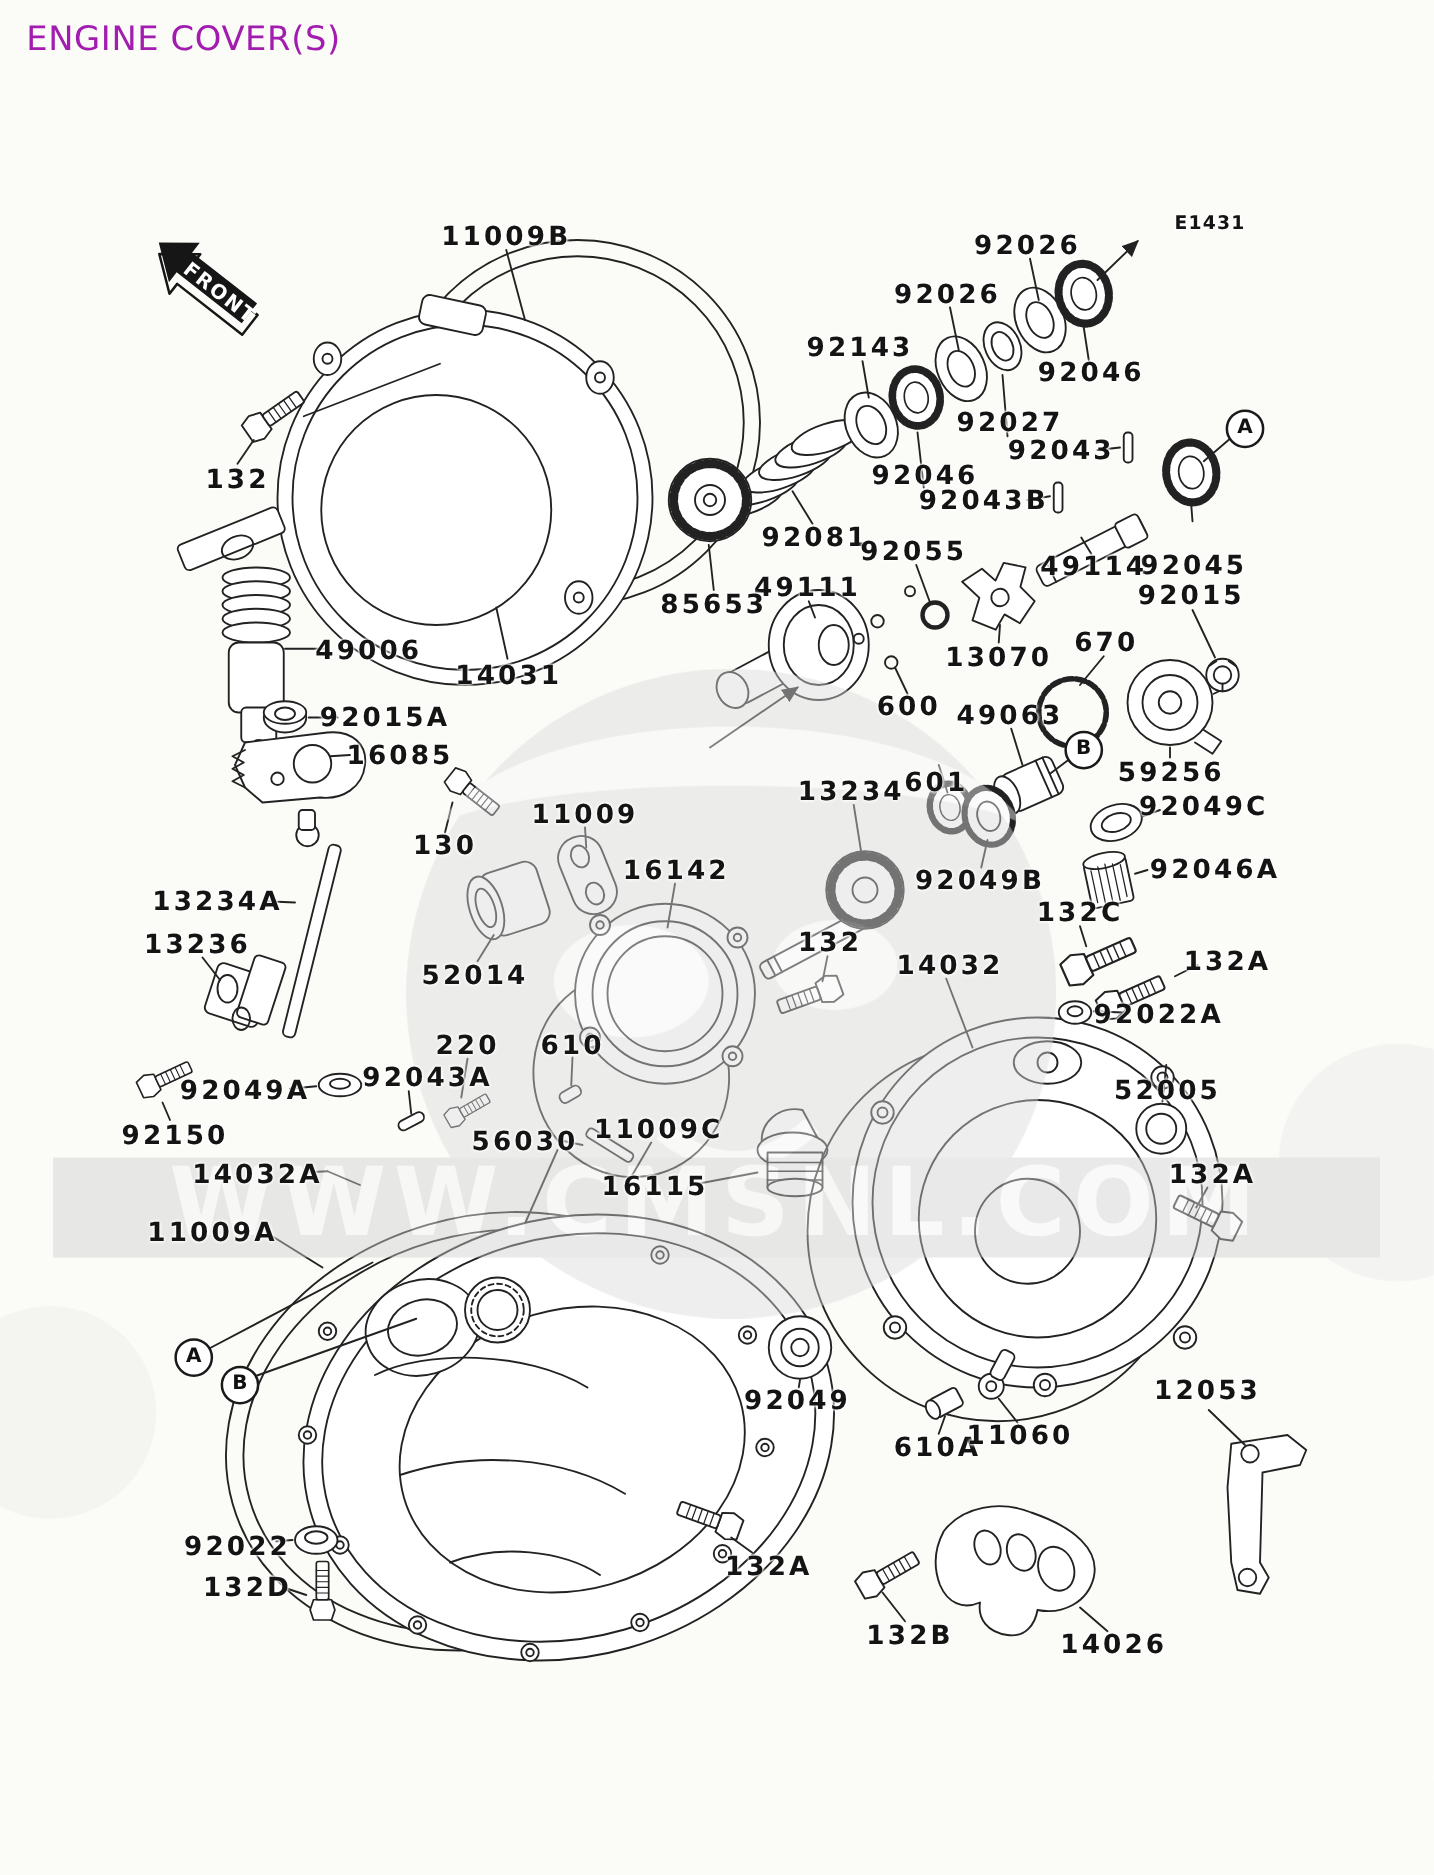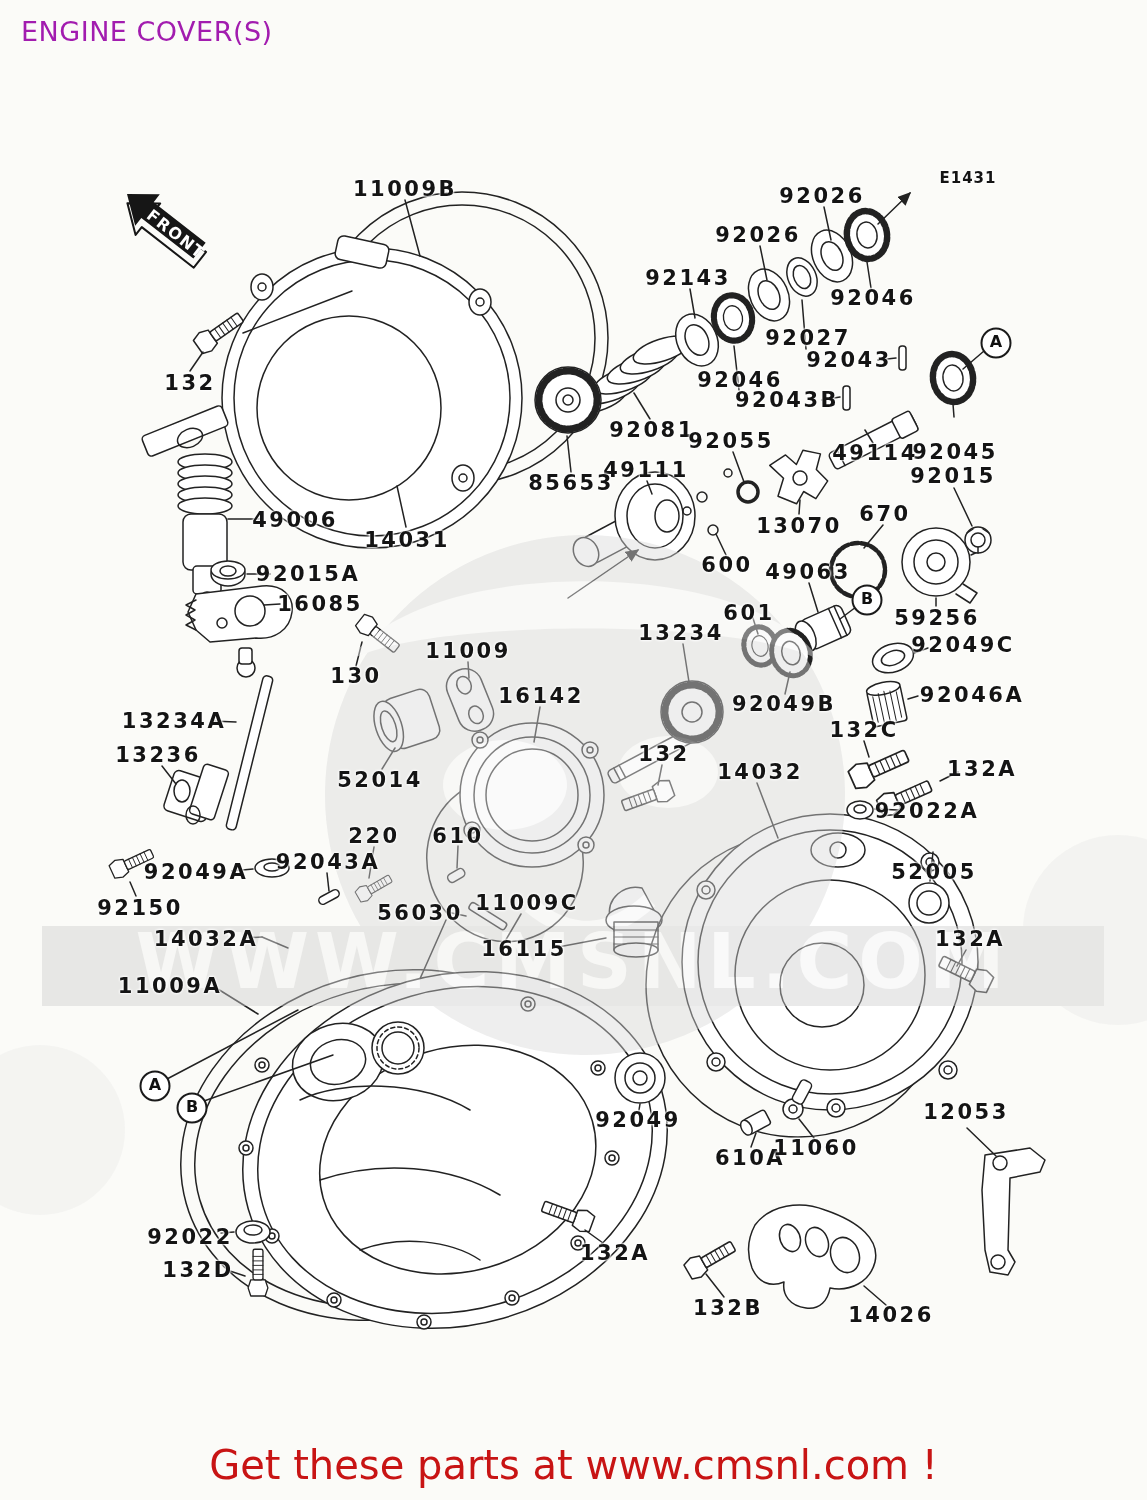--- a/index.html
+++ b/index.html
@@ -433,41 +433,41 @@
       <div class="part-label" style="left: 571px; top: 483px;">85653</div>
       <div class="part-label" style="left: 953px; top: 476px;">92015</div>
       <div class="part-label" style="left: 295px; top: 520px;">49006</div>
       <div class="part-label" style="left: 407px; top: 540px;">14031</div>
       <div class="part-label" style="left: 799px; top: 526px;">13070</div>
       <div class="part-label" style="left: 885px; top: 514px;">670</div>
       <div class="part-label" style="left: 727px; top: 565px;">600</div>
       <div class="part-label" style="left: 808px; top: 572px;">49063</div>
       <div class="part-label" style="left: 308px; top: 574px;">92015A</div>
       <div class="part-label" style="left: 320px; top: 604px;">16085</div>
-      <div class="part-label" style="left: 749px; top: 613px; text-align: center;">601</div>
+      <div class="part-label" style="left: 749px; top: 626px; text-align: center;">601</div>
       <div class="part-label" style="left: 937px; top: 618px;">59256</div>
       <div class="part-label" style="left: 681px; top: 633px;">13234</div>
       <div class="part-label" style="left: 963px; top: 645px;">92049C</div>
       <div class="part-label" style="left: 468px; top: 651px;">11009</div>
       <div class="part-label" style="left: 356px; top: 676px;">130</div>
       <div class="part-label" style="left: 948px; top: 695px; margin-left: 24px;">92046A</div>
       <div class="part-label" style="left: 784px; top: 704px;">92049B</div>
       <div class="part-label" style="left: 541px; top: 696px;">16142</div>
       <div class="part-label" style="left: 174px; top: 721px;">13234A</div>
       <div class="part-label" style="left: 864px; top: 730px;">132C</div>
       <div class="part-label" style="left: 158px; top: 755px;">13236</div>
       <div class="part-label" style="left: 380px; top: 780px;">52014</div>
       <div class="part-label" style="left: 664px; top: 754px;">132</div>
       <div class="part-label" style="left: 760px; top: 772px;">14032</div>
       <div class="part-label" style="left: 982px; top: 769px;">132A</div>
       <div class="part-label" style="left: 927px; top: 811px;">92022A</div>
       <div class="part-label" style="left: 934px; top: 840px; margin-top: 32px;">52005</div>
       <div class="part-label" style="left: 374px; top: 836px;">220</div>
       <div class="part-label" style="left: 458px; top: 836px;">610</div>
-      <div class="part-label" style="left: 328px; top: 862px;">92043A</div>
+      <div class="part-label" style="left: 342px; top: 862px;">92043A</div>
       <div class="part-label" style="left: 196px; top: 872px;">92049A</div>
       <div class="part-label" style="left: 140px; top: 908px;">92150</div>
       <div class="part-label" style="left: 206px; top: 939px;">14032A</div>
       <div class="part-label" style="left: 420px; top: 913px;">56030</div>
       <div class="part-label" style="left: 527px; top: 903px;">11009C</div>
       <div class="part-label" style="left: 524px; top: 949px;">16115</div>
       <div class="part-label" style="left: 970px; top: 939px;">132A</div>
       <div class="part-label" style="left: 170px; top: 986px;">11009A</div>
       <div class="part-label" style="left: 638px; top: 1120px;">92049</div>
       <div class="part-label" style="left: 750px; top: 1158px;">610A</div>
@@ -477,14 +477,13 @@
       <div class="part-label" style="left: 198px; top: 1270px;">132D</div>
       <div class="part-label" style="left: 615px; top: 1253px;">132A</div>
       <div class="part-label" style="left: 728px; top: 1308px;">132B</div>
       <div class="part-label" style="left: 891px; top: 1315px;">14026</div>
       <div class="callout" style="left: 996px; top: 343px;">A</div>
       <div class="callout" style="left: 867px; top: 600px;">B</div>
       <div class="callout" style="left: 155px; top: 1086px;">A</div>
       <div class="callout" style="left: 192px; top: 1108px;">B</div>
     </div>
 
-  <div id="banner">Get these parts at www.cmsnl.com !</div>
 </div>
 
 </body></html>

